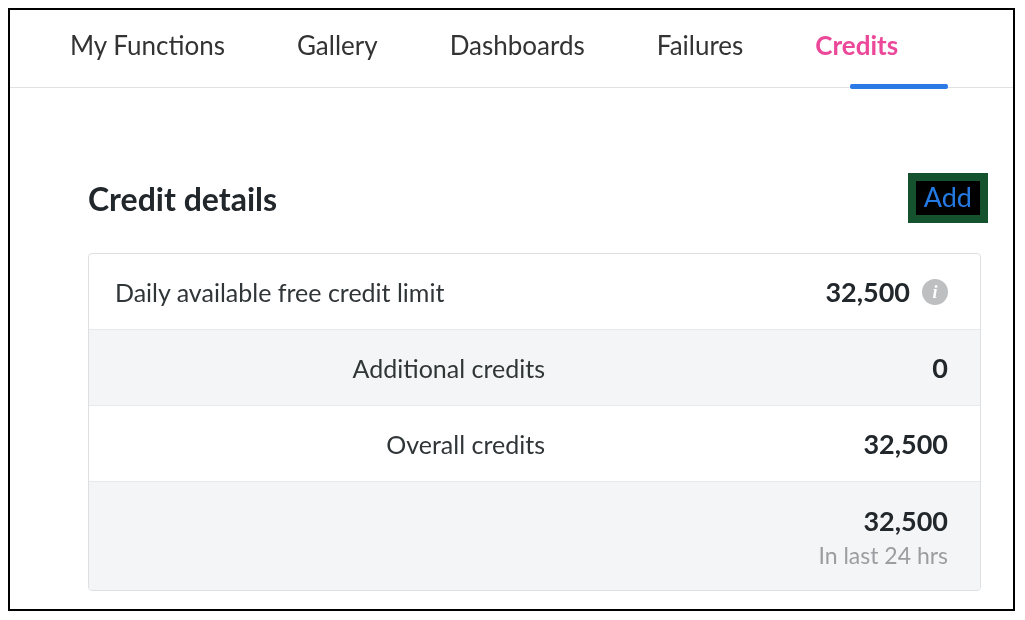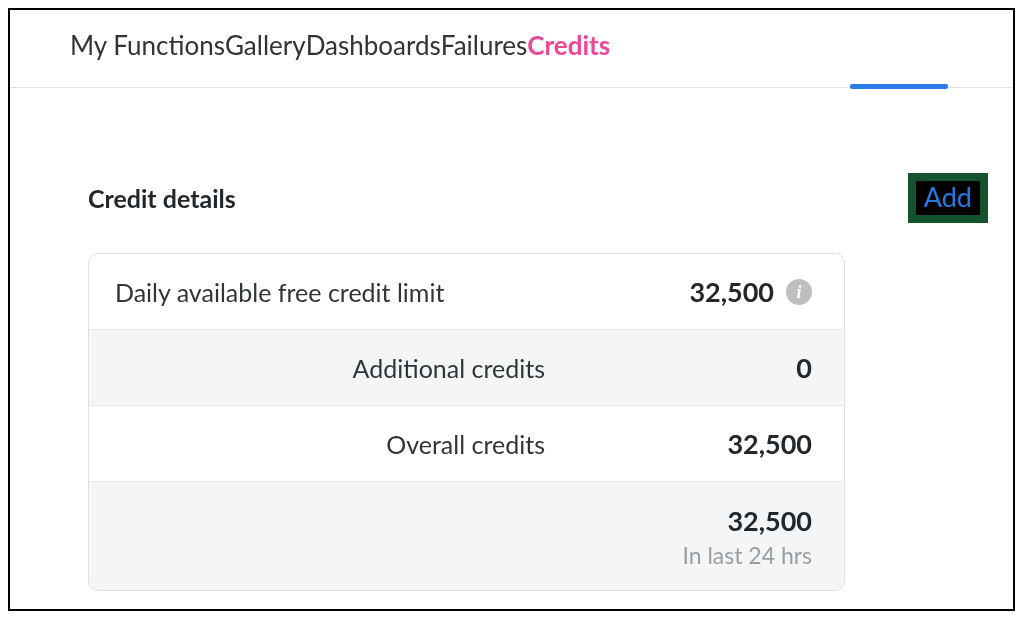--- a/index.html
+++ b/index.html
@@ -22,20 +22,21 @@
       background: #ffffff;
       position: relative;
     }
     
     .tabbar {
       display: flex;
       align-items: center;
       height: 78px;
       padding-left: 60px;
       border-bottom: 1px solid #e0e1e3;
+      gap: 72px;
       position: relative;
     }
     .tab {
       font-size: 26px;
       font-weight: 400;
       color: #333333;
       cursor: pointer;
       padding-top: 12px;
       padding-bottom: 20px;
       position: relative;
@@ -58,40 +59,40 @@
       padding: 85px 25px 0 78px;
     }
     .section-header {
       display: flex;
       align-items: center;
       justify-content: space-between;
       margin-bottom: 30px;
       padding-right: 0px;
     }
     .section-title {
-      font-size: 25px;
+      font-size: 32px;
       font-weight: 700;
       color: #22272b;
     }
     .add-button {
       font-size: 27px;
       font-weight: 400;
       color: #247ae2;
       border: 8px solid #14532d;
       padding: 0 8px 2px 8px;
       background: #000000;
       cursor: pointer;
       line-height: 1.2;
     }
     
     .credit-table {
       border: 1px solid #dedfe1;
-      border-radius: 10px;
+      border-radius: 4px;
       overflow: hidden;
-      width: 757px;
+      width: 893px;
     }
     .credit-row {
       display: flex;
       align-items: center;
       min-height: 76px;
       padding: 14px 26px 14px 26px;
       border-bottom: 1px solid #e8e9ea;
     }
     .credit-row:nth-child(even) {
       background: #f4f5f6;

